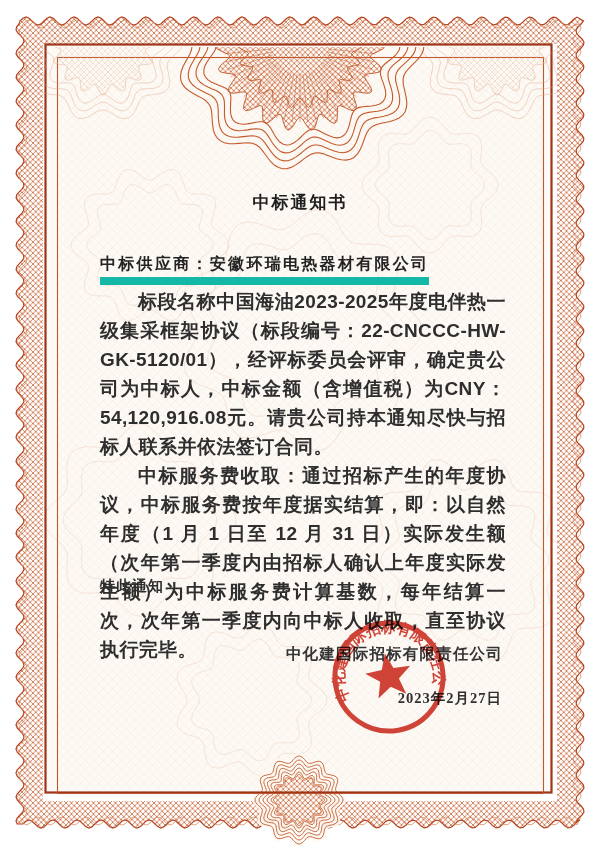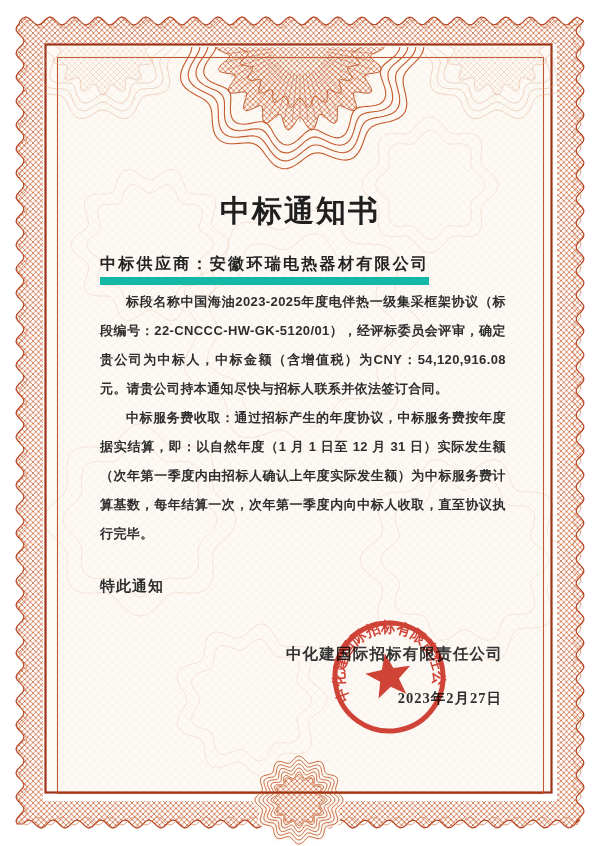--- a/index.html
+++ b/index.html
@@ -5,30 +5,30 @@
   html,body{margin:0;padding:0;}
   body{
     width:600px;height:846px;background:#ffffff;position:relative;overflow:hidden;
     font-family:"Liberation Sans","DejaVu Sans",sans-serif;
   }
   .page{position:absolute;inset:0;width:600px;height:846px;}
   svg.deco{position:absolute;left:0;top:0;z-index:0;}
   .content{position:absolute;inset:0;z-index:1;}
   .title{
     position:absolute;top:191px;left:0;width:100%;text-align:center;
-    font-size:30px;font-weight:bold;letter-spacing:2px;color:#1f1f1f;margin:0;
+    font-size:17px;font-weight:bold;letter-spacing:2px;color:#1f1f1f;margin:0;
   }
   .supplier{
     position:absolute;top:254px;left:100px;
     font-size:16px;font-weight:bold;letter-spacing:2.3px;color:#232323;
   }
   .supplier span{border-bottom:8px solid #14b8a6;padding-bottom:2px;display:inline-block;}
   .bodytext{
     position:absolute;top:287px;left:100px;width:406px;
-    font-size:13px;line-height:29px;color:#2e2e2e;font-weight:600;
+    font-size:19px;line-height:29px;color:#2e2e2e;font-weight:600;
     text-align:justify;letter-spacing:0.4px;
   }
   .bodytext p{margin:0;text-indent:2em;}
   .closing{
     position:absolute;top:577px;left:100px;
     font-size:15px;font-weight:600;color:#2e2e2e;letter-spacing:1px;
   }
   .issuer{
     position:absolute;top:644px;right:97px;
     font-size:15.5px;font-weight:bold;color:#333;letter-spacing:1.2px;

